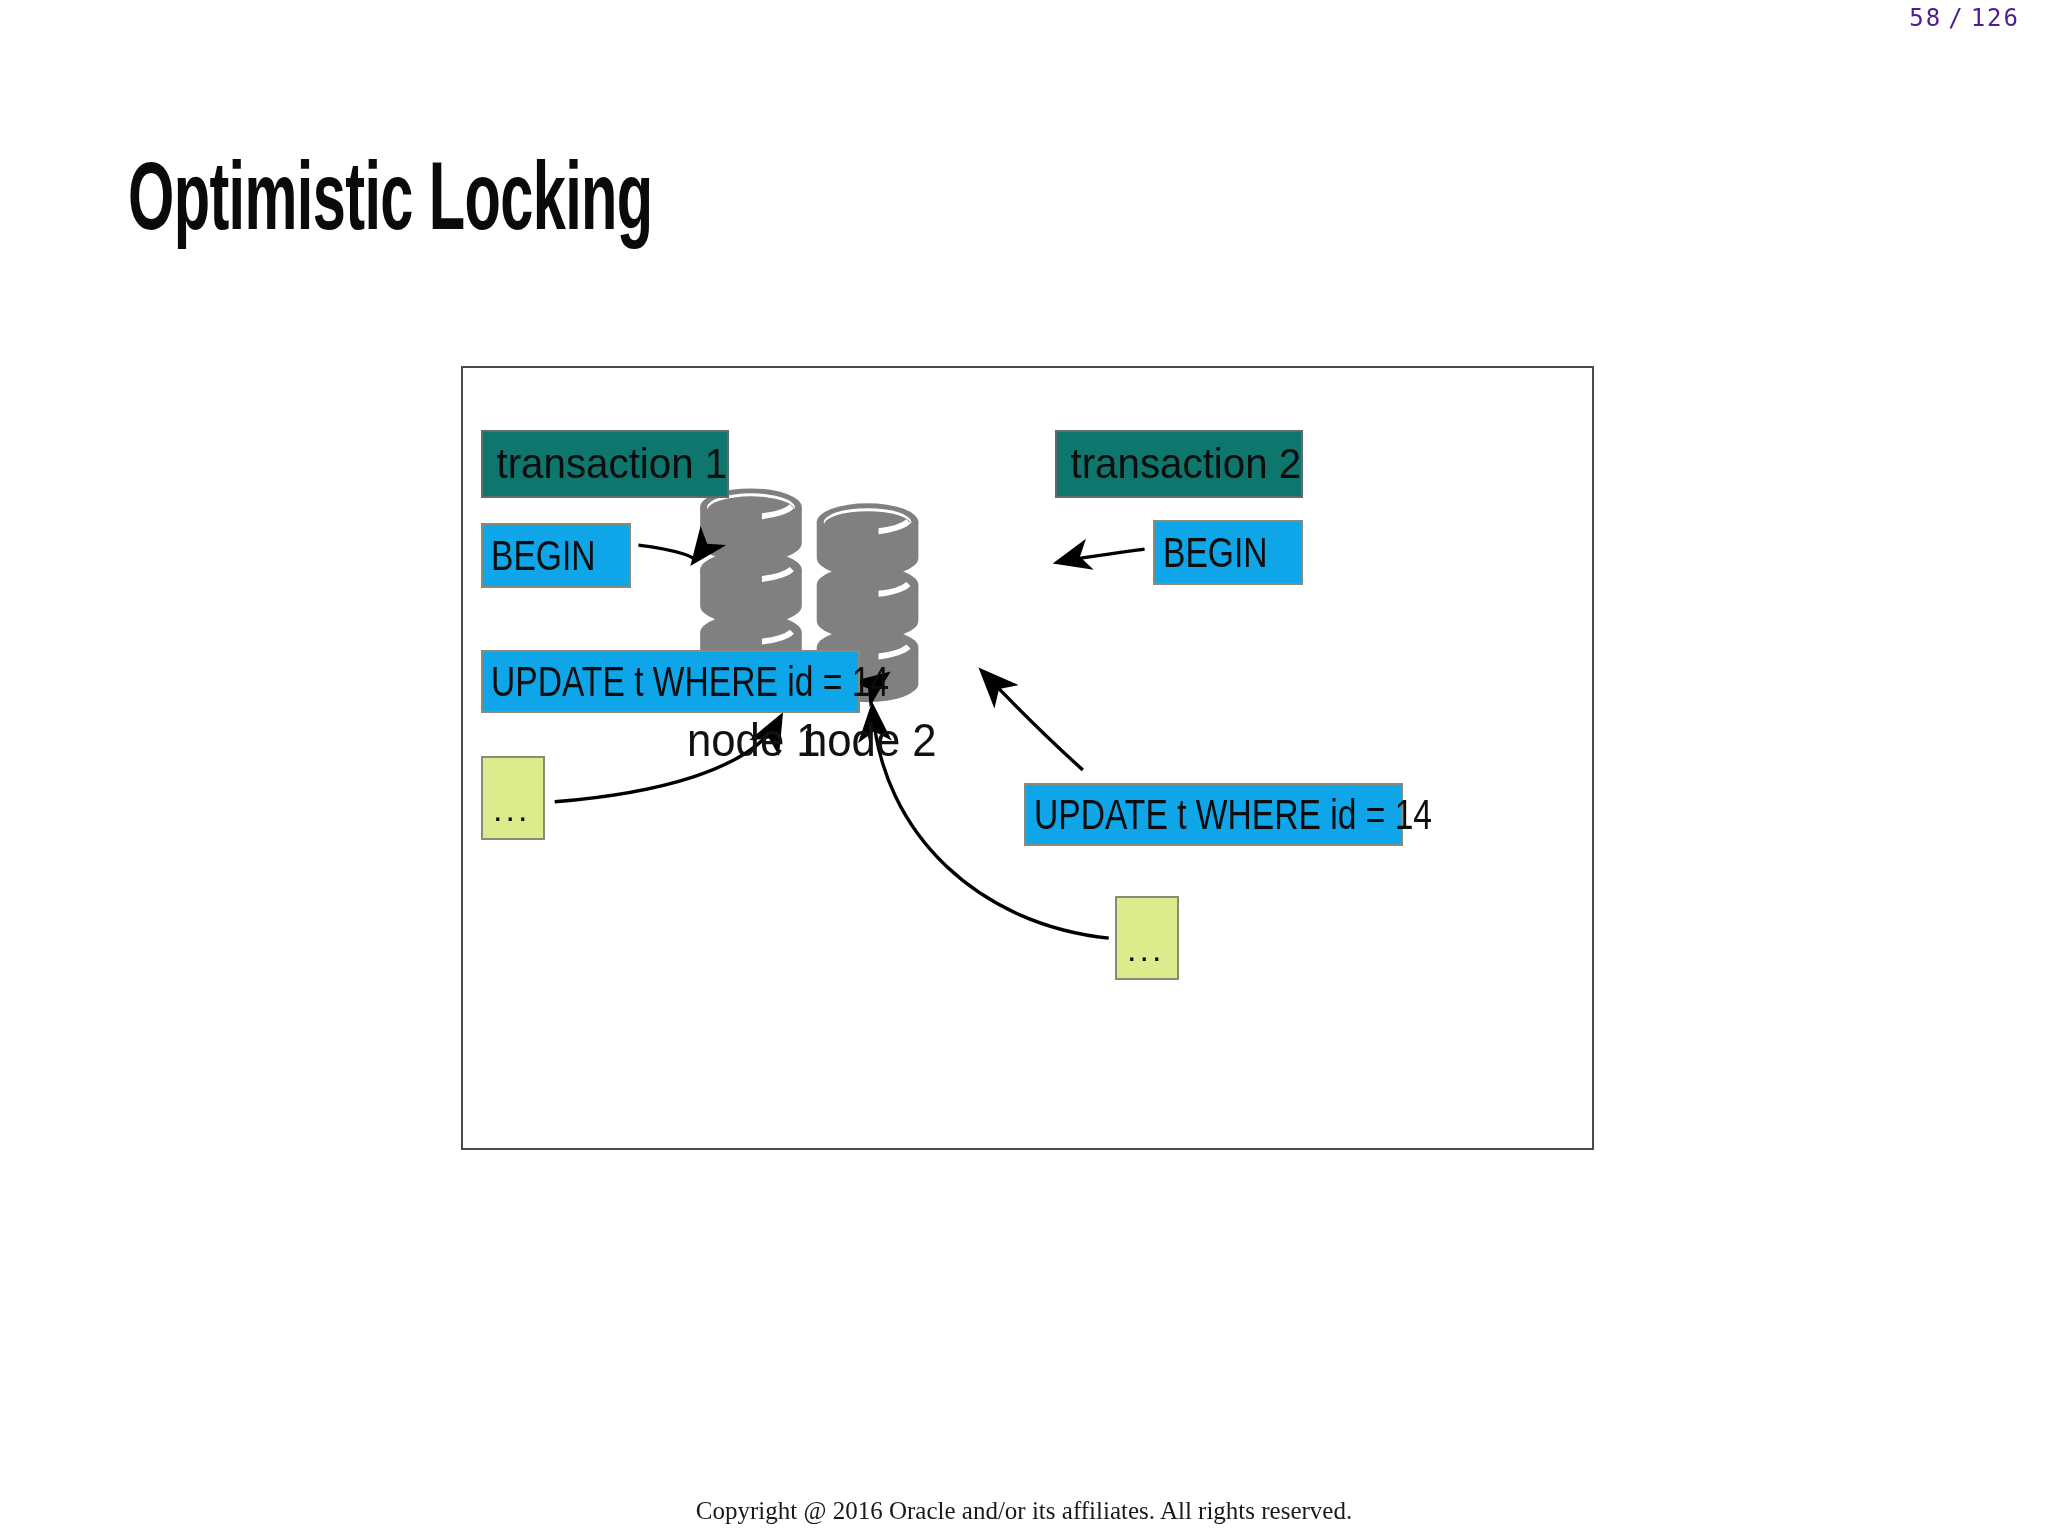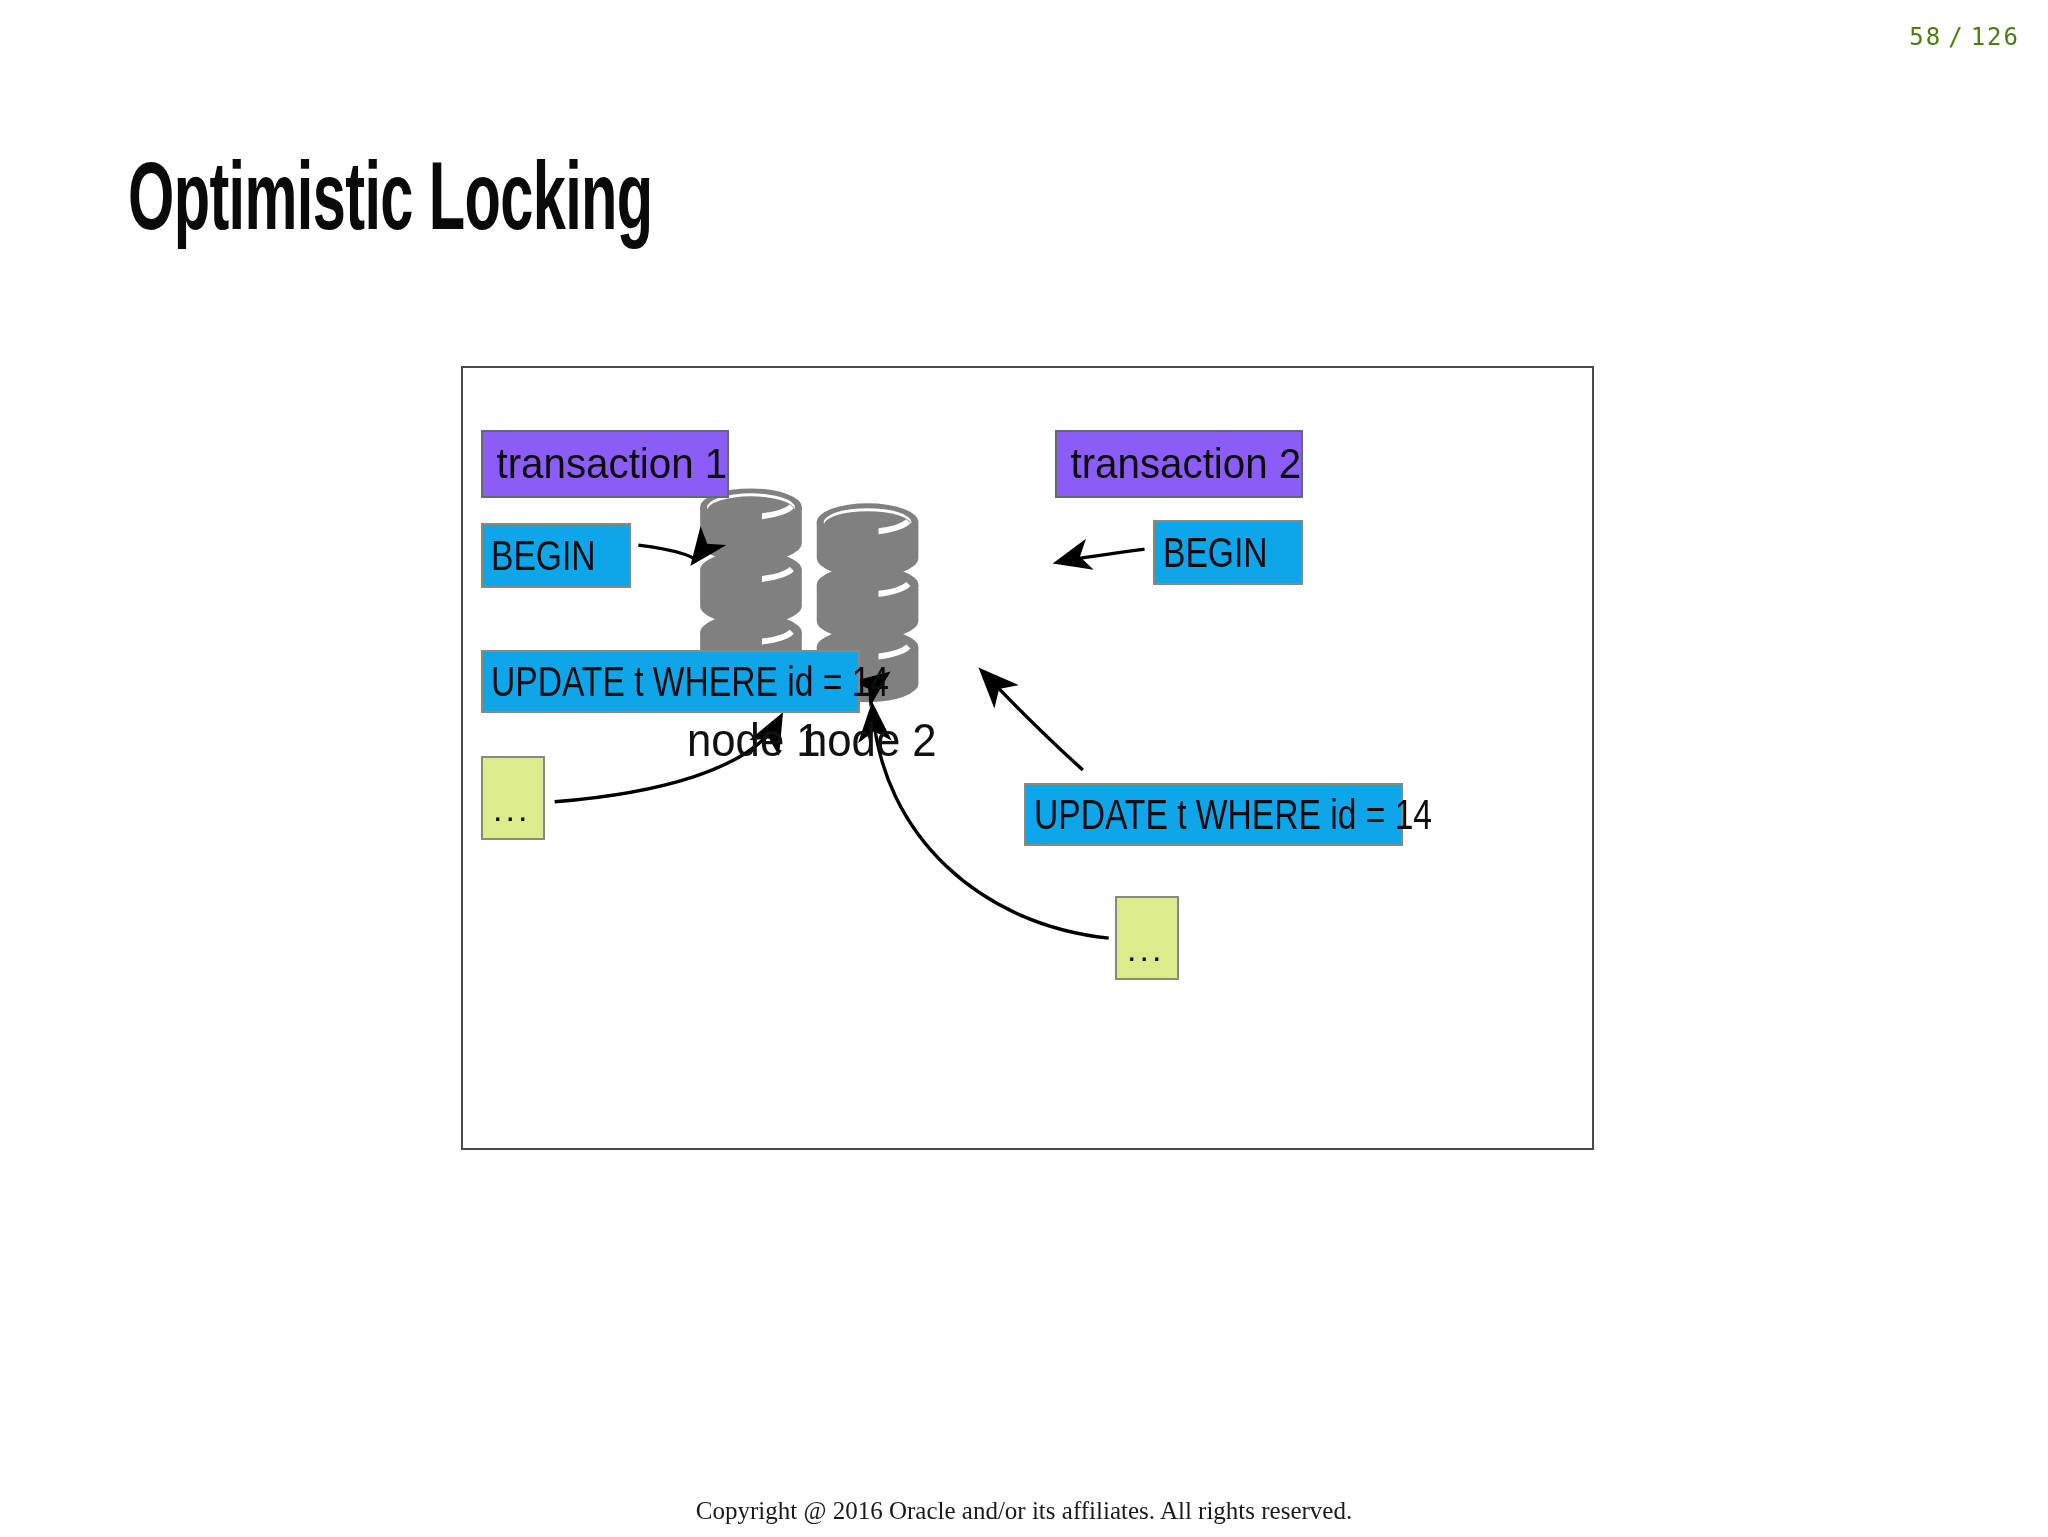--- a/index.html
+++ b/index.html
@@ -12,25 +12,25 @@
     width: 2048px;
     height: 1537px;
     position: relative;
     font-family: "Liberation Sans", sans-serif;
     overflow: hidden;
   }
 
   
   .page-counter {
     position: absolute;
-    top: 23px;
+    top: 4px;
     right: 28px;
     font-family: "DejaVu Sans Mono", monospace;
     font-size: 24px;
-    color: #4d7c0f;
+    color: #4c1d95;
     letter-spacing: 2px;
     white-space: nowrap;
   }
   .page-counter .sep { margin: 0 6px; }
 
   
   .slide-title {
     position: absolute;
     left: 128px;
     top: 148px;
@@ -72,21 +72,21 @@
     border: 2px solid #7d7d70;
     z-index: 5;
   }
   .dbox .dbox-label {
     display: block;
     white-space: nowrap;
     color: #0d0d0d;
   }
 
   .box-blue {
-    background: #8b5cf6;
+    background: #0f766e;
     border-color: #5f6b72;
   }
   .box-blue .dbox-label {
     font-family: "Liberation Sans Narrow", "Liberation Sans", sans-serif;
     font-size: 42px;
     padding-left: 14px;
     transform: scaleX(0.96);
     transform-origin: left center;
   }
 

